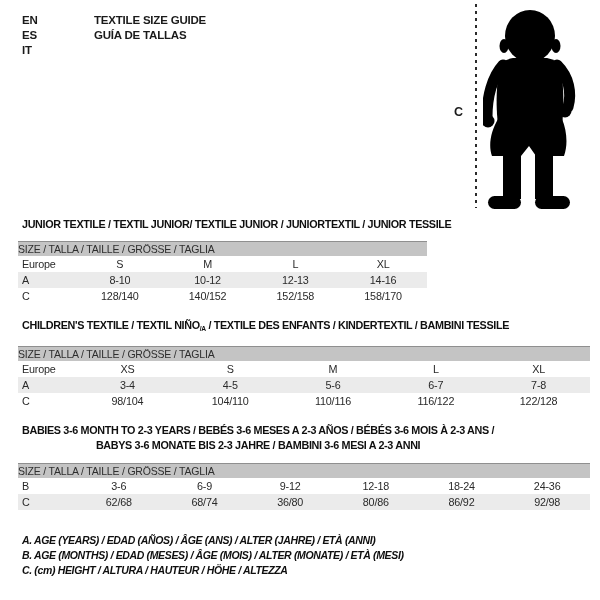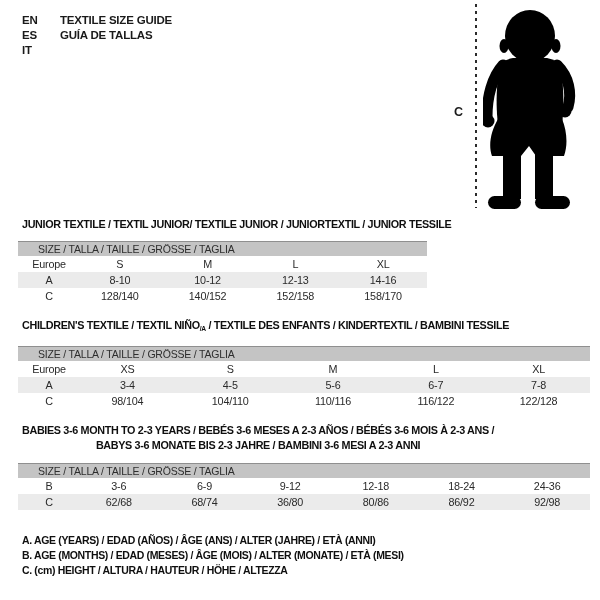--- a/index.html
+++ b/index.html
@@ -5,21 +5,21 @@
   * { margin:0; padding:0; box-sizing:border-box; }
   html,body { background:#fff; }
   .canvas {
     position:relative; width:600px; height:600px; background:#ffffff;
     overflow:hidden; color:#1a1a1a;
     font-family:"Liberation Sans", sans-serif;
   }
 
   
   .lang-guide { position:absolute; top:13px; left:22px; }
-  .lang-row { display:flex; line-height:15px; }
+  .lang-row { display:flex; line-height:15px;gap:34px; }
   .lang-code, .lang-title { font-weight:700; font-size:11.5px; letter-spacing:-0.2px; white-space:nowrap; }
   .lang-code { width:38px; }
 
   
   .dotted-line {
     position:absolute; left:475px; top:4px; width:2px; height:204px;
     background:repeating-linear-gradient(to bottom, #2b2b2b 0 3px, transparent 3px 7px);
   }
   .figure-c-label { position:absolute; left:454px; top:105px; font-weight:700; font-size:12.5px; }
   .baby-figure { position:absolute; left:483px; top:5px; width:112px; height:206px; }
@@ -33,27 +33,27 @@
 
   
   .tbl-wrap { position:absolute; left:18px; }
   table.size-table { border-collapse:collapse; table-layout:fixed; width:100%; }
   .size-table td {
     padding:0; font-size:10.8px; color:#2a2a2a; letter-spacing:-0.2px;
     text-align:center; height:16px; vertical-align:middle; white-space:nowrap;
   }
   .size-table .bar td {
     background:#c4c4c4; border-top:1px solid #8f8f8f; text-align:left;
-    padding-left:20px; height:14px; font-size:10.5px; color:#2e2e2e;
-  }
-  .size-table td.row-label { text-align:center; padding-left:4px; }
+    padding-left:0; height:14px; font-size:10.5px; color:#2e2e2e;
+  }
+  .size-table td.row-label { text-align:left; padding-left:4px; }
   .size-table tr.shaded td { background:#ebebeb; }
 
   
-  .footnotes { position:absolute; top:533px; left:22px; }
+  .footnotes { position:absolute; top:533px; left:22px;font-style:italic; }
   .footnote { line-height:15px; font-weight:700; font-size:10.5px; letter-spacing:-0.35px; white-space:nowrap; color:#0f0f0f; }
 </style>
 </head>
 <body>
 
 <div class="canvas">
 
   <div class="lang-guide">
     <div class="lang-row">
       <span class="lang-code">EN</span>

